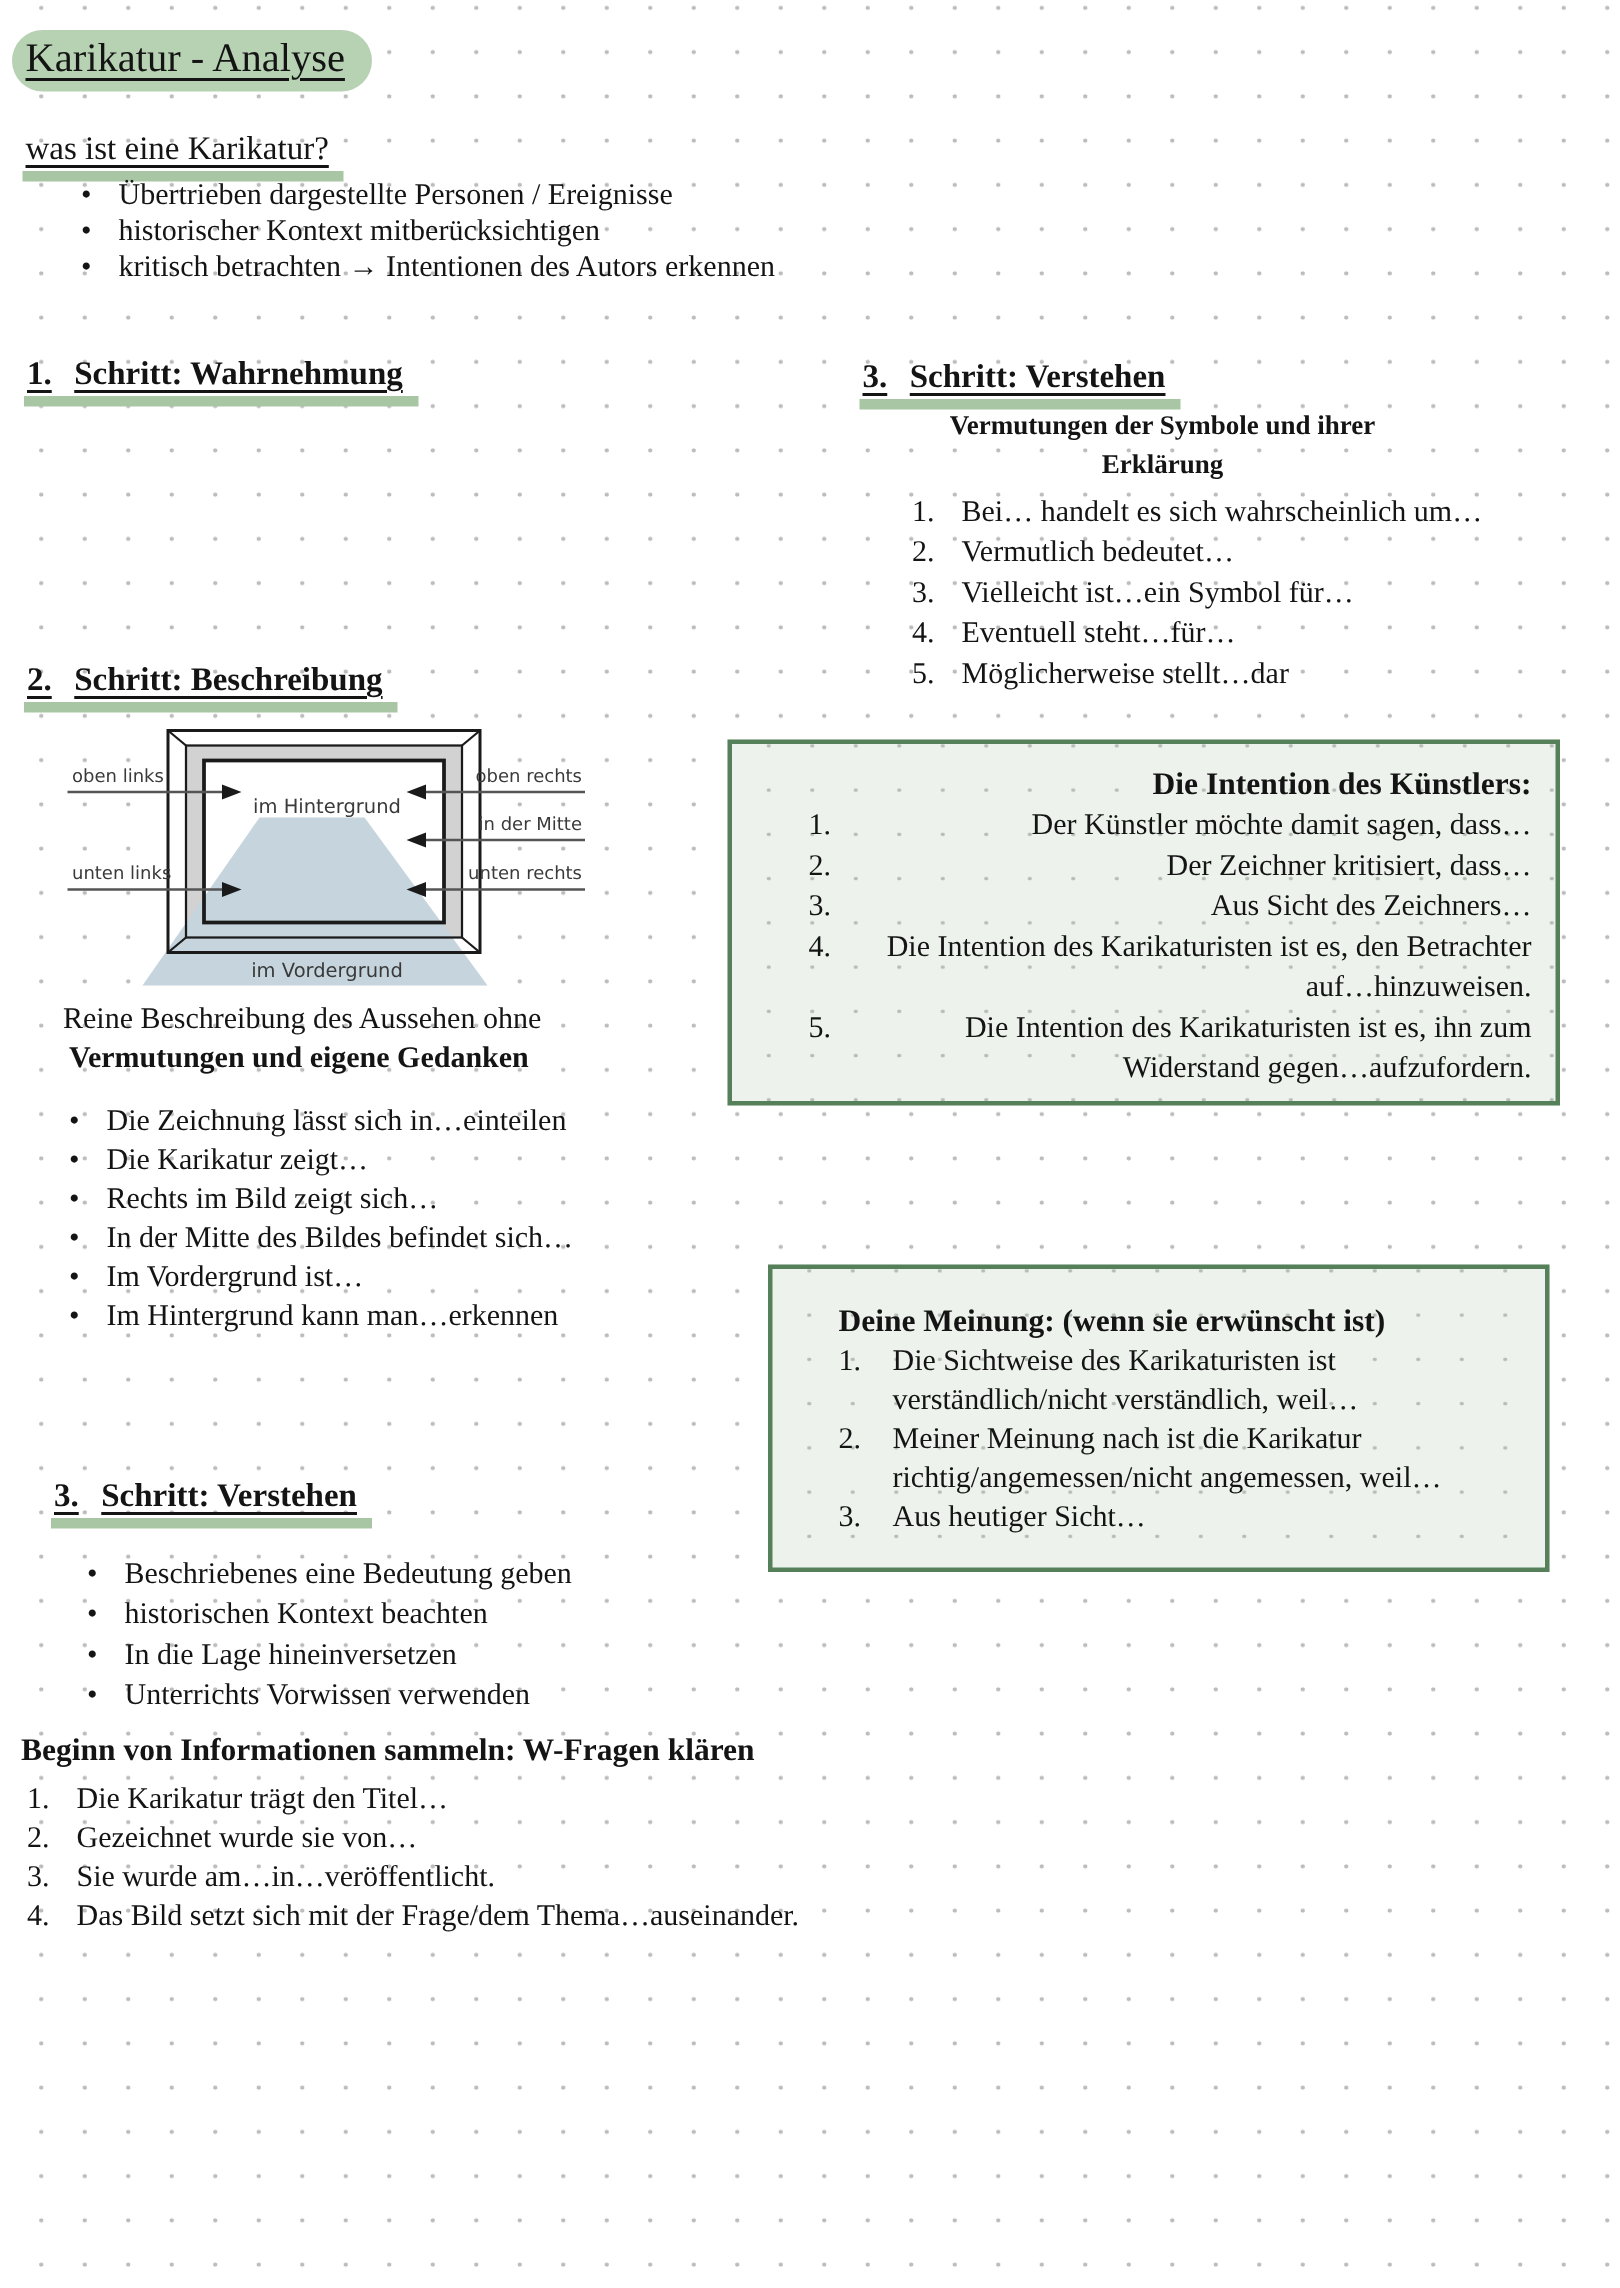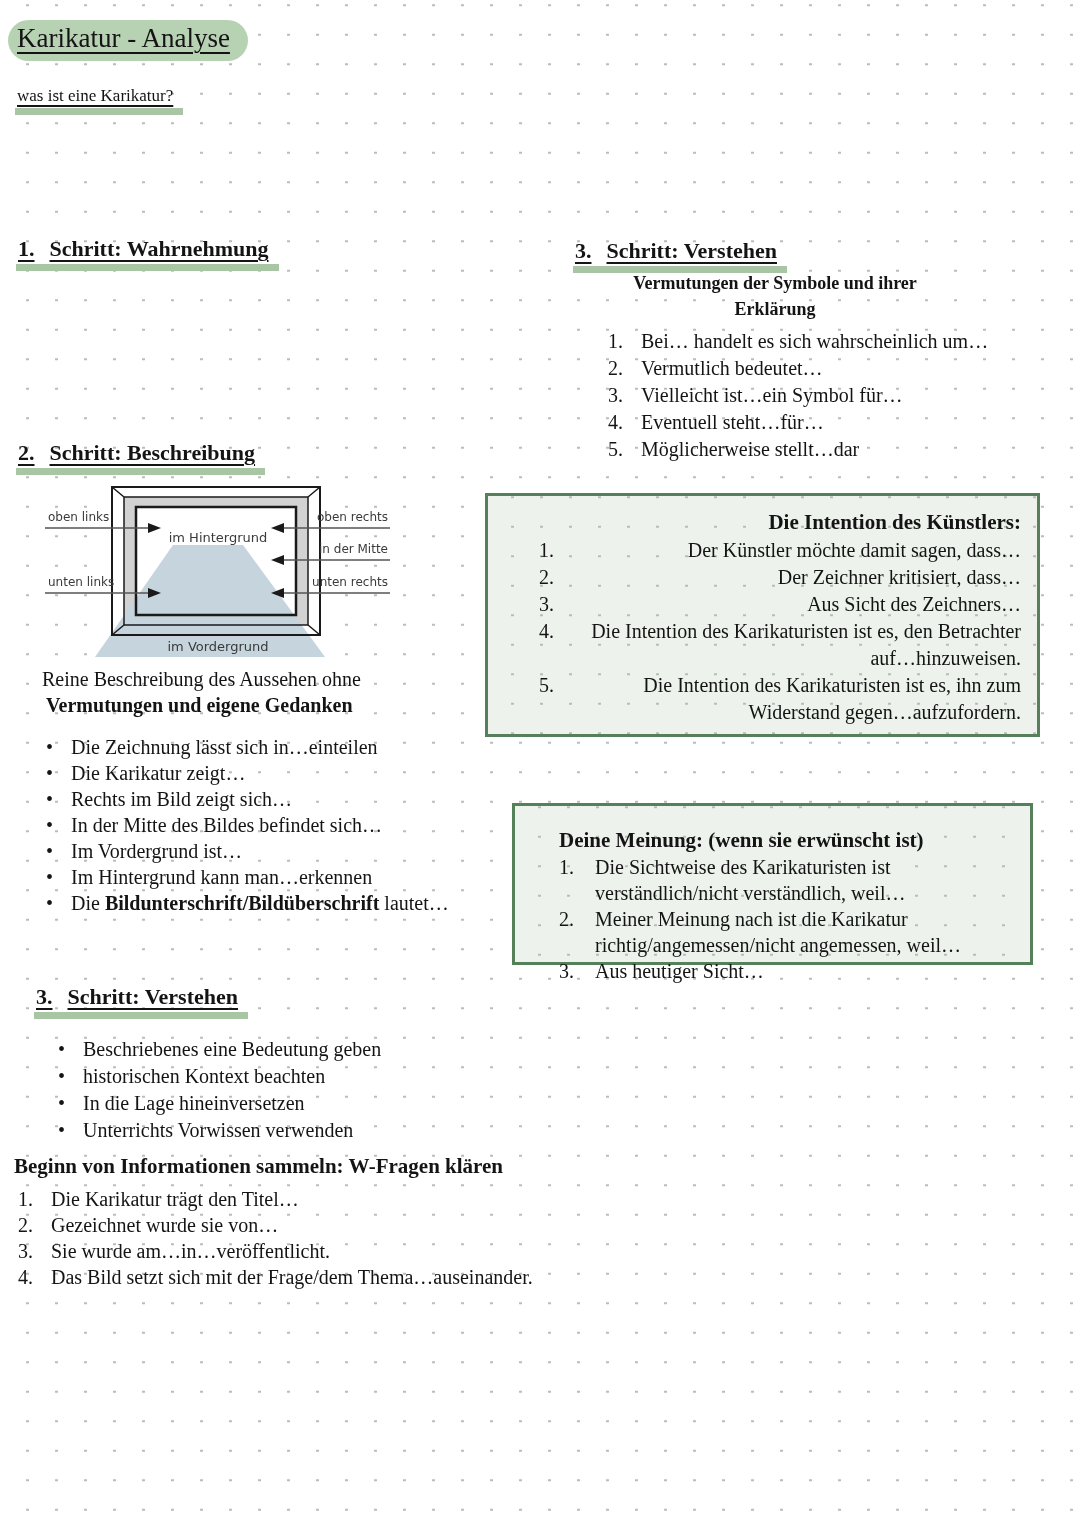--- a/index.html
+++ b/index.html
@@ -26,21 +26,21 @@
   .green-u {
     display:inline-block;
     background-image:linear-gradient(#a9c6a4,#a9c6a4);
     background-repeat:no-repeat;
     background-size:100% 7px;
     background-position:left bottom;
     padding:0 10px 9px 2px;
   }
   .green-u > span { text-decoration:underline; text-decoration-thickness:1.5px; text-underline-offset:4px; }
 
-  .intro-h { font-size:17px; }
+  .intro-h { font-size:22px; }
   .sec-h { font-weight:bold; font-size:22px; }
   .sec-h .n { margin-right:15px; }
 
   
   ul.blist { list-style:none; margin:0; padding:0; font-size:20px; }
   ul.blist li { position:relative; padding-left:27px; }
   ul.blist li::before { content:"\2022"; position:absolute; left:2px; }
 
   
   .nrow { display:flex; font-size:20px; }
@@ -70,20 +70,25 @@
 
 <div id="page">
 
   <div class="abs" style="left:8px; top:20px;">
     <span class="title-pill"><span class="u">Karikatur - Analyse</span></span>
   </div>
 
   <div class="abs" style="left:15px; top:86px;">
     <span class="green-u intro-h"><span>was ist eine Karikatur?</span></span>
   </div>
+  <ul class="blist abs" style="left:52px; top:118px; line-height:24px; width:560px;">
+    <li>Übertrieben dargestellte Personen / Ereignisse</li>
+    <li>historischer Kontext mitberücksichtigen</li>
+    <li>kritisch betrachten → Intentionen des Autors erkennen</li>
+  </ul>
 
   <div class="abs" style="left:16px; top:236px;">
     <span class="green-u sec-h"><span class="n">1.</span><span>Schritt: Wahrnehmung</span></span>
   </div>
 
   <div class="abs" style="left:16px; top:440px;">
     <span class="green-u sec-h"><span class="n">2.</span><span>Schritt: Beschreibung</span></span>
   </div>
 
   <svg class="abs" style="left:42px; top:480px;" width="352" height="180" viewBox="0 0 352 180">
@@ -127,21 +132,20 @@
     <div class="b" style="padding-left:4px;">Vermutungen und eigene Gedanken</div>
   </div>
 
   <ul class="blist abs" style="left:44px; top:734px; line-height:26px; width:470px;">
     <li>Die Zeichnung lässt sich in…einteilen</li>
     <li>Die Karikatur zeigt…</li>
     <li>Rechts im Bild zeigt sich…</li>
     <li>In der Mitte des Bildes befindet sich…</li>
     <li>Im Vordergrund ist…</li>
     <li>Im Hintergrund kann man…erkennen</li>
-    <li><span>Die </span><span class="b">Bildunterschrift/Bildüberschrift</span><span> lautet…</span></li>
   </ul>
 
   <div class="abs" style="left:34px; top:984px;">
     <span class="green-u sec-h"><span class="n">3.</span><span>Schritt: Verstehen</span></span>
   </div>
   <ul class="blist abs" style="left:56px; top:1036px; line-height:27px; width:420px;">
     <li>Beschriebenes eine Bedeutung geben</li>
     <li>historischen Kontext beachten</li>
     <li>In die Lage hineinversetzen</li>
     <li>Unterrichts Vorwissen verwenden</li>
@@ -216,21 +220,21 @@
           <span class="nn">4.</span>
           <span class="tt">Die Intention des Karikaturisten ist es, den Betrachter auf…hinzuweisen.</span>
         </div>
       <div class="nrow">
           <span class="nn">5.</span>
           <span class="tt">Die Intention des Karikaturisten ist es, ihn zum Widerstand gegen…aufzufordern.</span>
         </div>
     </div>
   </div>
 
-  <div class="gbox" style="left:512px; top:803px; width:521px; height:162px; padding:22px 14px 0 44px;font-family:Liberation Serif, serif;">
+  <div class="gbox" style="left:512px; top:843px; width:521px; height:205px; padding:22px 14px 0 44px;font-family:Liberation Serif, serif;">
     <div class="bh">Deine Meinung: (wenn sie erwünscht ist)</div>
     <div style="line-height:26px; margin-top:1px;">
       <div class="nrow">
           <span class="nn" style="flex-basis:36px;">1.</span>
           <span class="tt">Die Sichtweise des Karikaturisten ist verständlich/nicht verständlich, weil…</span>
         </div>
       <div class="nrow">
           <span class="nn" style="flex-basis:36px;">2.</span>
           <span class="tt">Meiner Meinung nach ist die Karikatur richtig/angemessen/nicht angemessen, weil…</span>
         </div>

